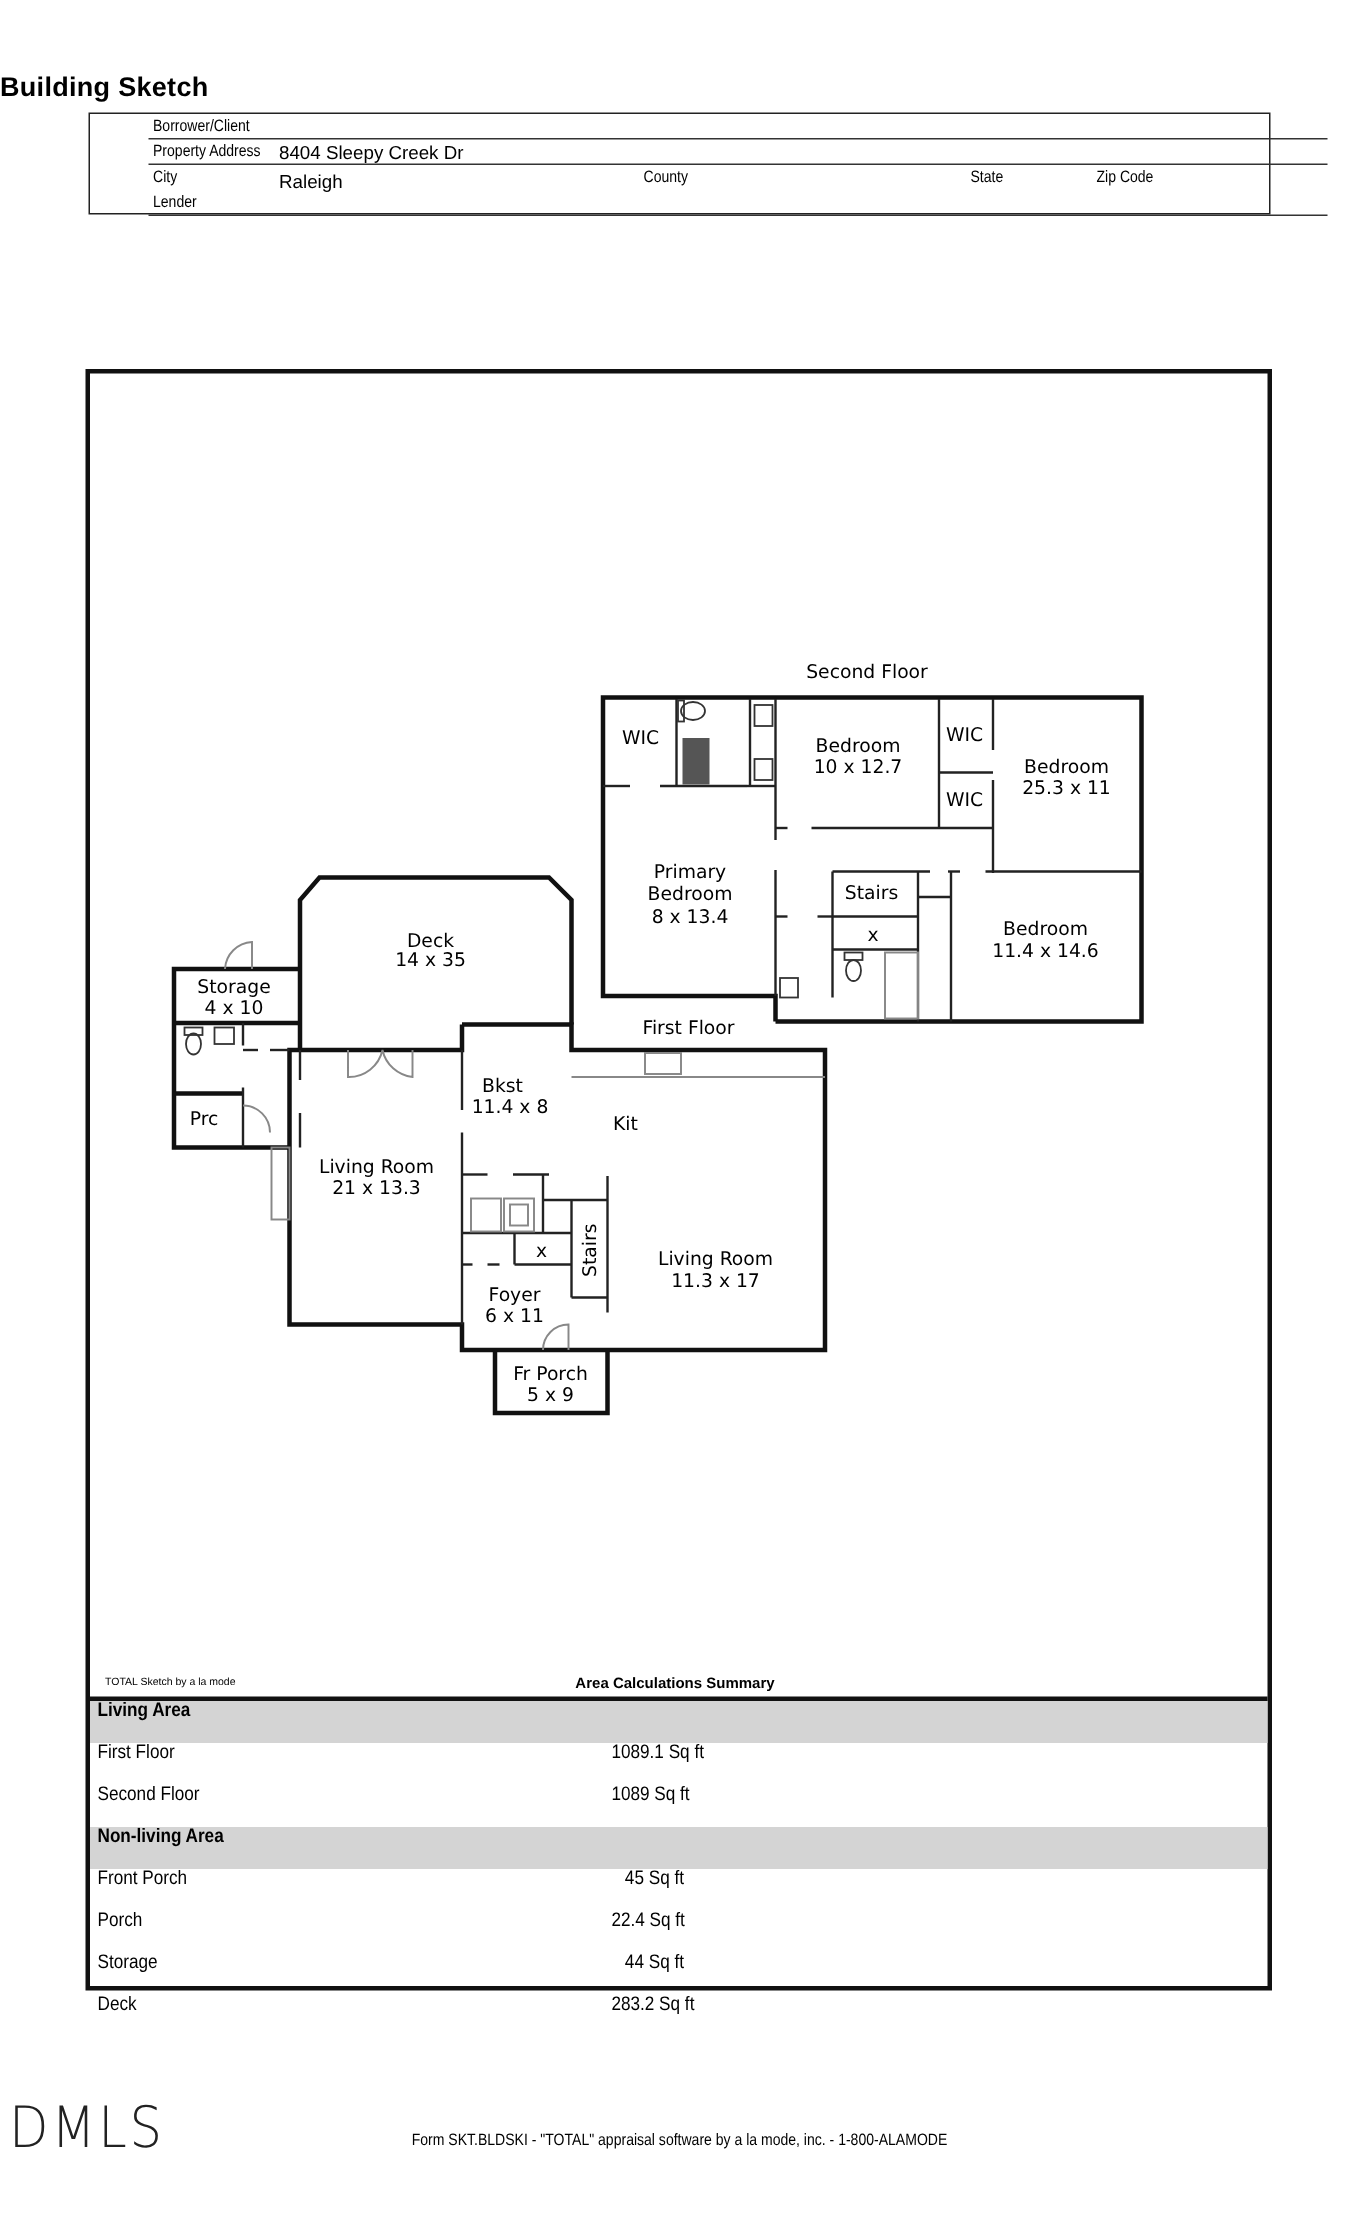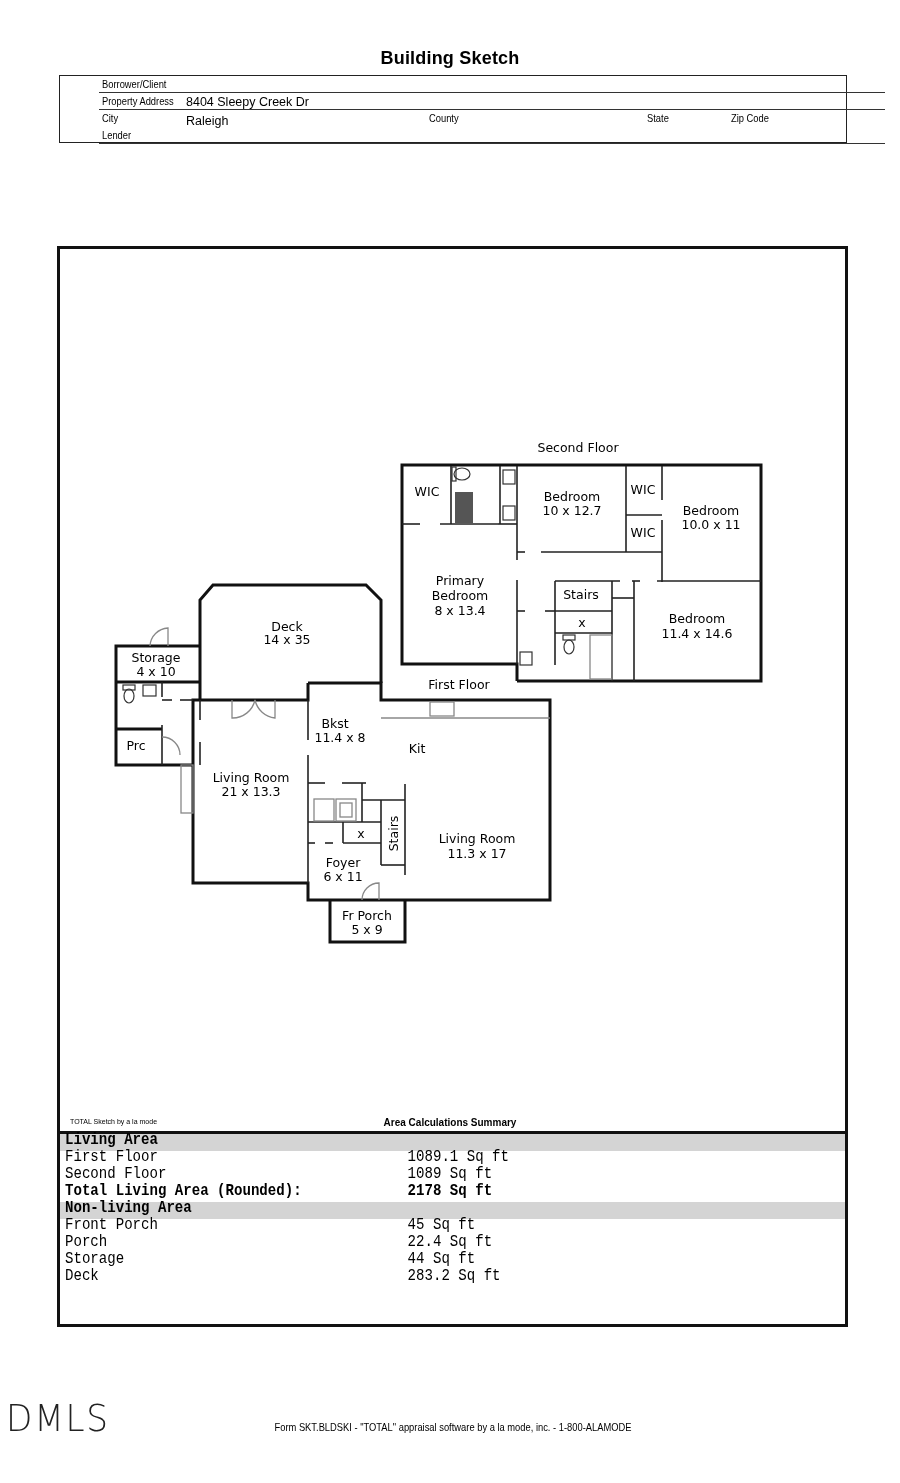--- a/index.html
+++ b/index.html
@@ -1,29 +1,29 @@
 <!DOCTYPE html>
 <html><head>
 <meta charset="utf-8">
 <style>
   html, body { margin:0; padding:0; background:#fff; }
   body { width:900px; height:1483px; position:relative; font-family:"Liberation Sans", sans-serif; color:#000; }
-  .title { position:absolute; left:0; width:900px; top:48px; text-align:center; font-weight:bold; font-size:18px; font-family:"Liberation Sans", sans-serif; letter-spacing:0.2px; }
+  .title { position:absolute; left:0; width:900px; top:48px; text-align:left; font-weight:bold; font-size:18px; font-family:"Liberation Sans", sans-serif; letter-spacing:0.2px; }
   .hdr { position:absolute; left:59px; top:75px; width:788px; height:68px; border:1.5px solid #222; box-sizing:border-box; }
   .hdr-row { position:absolute; left:0; width:100%; height:17px; border-bottom:1px solid #333; box-sizing:border-box; font-size:11px; font-family:"Liberation Sans Narrow","Liberation Sans", sans-serif;margin-left:39px; }
   .hdr-row:last-child { border-bottom:none; }
   .hdr-row span { position:absolute; top:2px; transform:scaleX(0.85); transform-origin:left top; white-space:nowrap; }
   .hdr-row .val { font-size:12.5px; transform:none; top:2px;text-align:center; }
   .frame { position:absolute; left:57px; top:246px; width:791px; height:1081px; border:3px solid #111; box-sizing:border-box; }
   svg.plan { position:absolute; left:0; top:0; }
   .lbl { position:absolute; font-family:"DejaVu Sans", sans-serif; font-size:12.5px; text-align:center; line-height:15px; white-space:nowrap; transform:translateX(-50%); }
   .small { position:absolute; font-size:7px; font-family:"Liberation Sans", sans-serif; }
   .sumtitle { position:absolute; top:1117px; left:0; width:900px; text-align:center; font-size:10px; font-weight:bold; }
   .sum { position:absolute; left:60px; top:1131px; width:785px; border-top:3px solid #111; }
-  .sum-row { position:relative; height:17px; font-size:16px; line-height:12.8px; font-family:Liberation Mono, monospace; }
+  .sum-row { position:relative; height:28px; font-size:13px; line-height:12.8px; font-family:Liberation Sans, sans-serif; }
   .sum-row.band { background:#d4d4d4; font-weight:bold; }
   .sum-row .k { position:absolute; left:5px; transform:scaleX(0.88); transform-origin:left; }
   .sum-row .v { position:absolute; left:341px; width:55px; text-align:right; transform:scaleX(0.88); transform-origin:right; white-space:nowrap; }
   .sum-row.bold { font-weight:bold; }
   .logo { position:absolute; left:6px; top:1396px; font-size:38px; font-weight:100; letter-spacing:2px; color:#222; font-family:"DejaVu Sans", sans-serif; transform:scaleX(0.9); transform-origin:left; -webkit-text-stroke:0; }
   .footer { position:absolute; top:1421px; left:0; width:906px; text-align:center; font-size:11px; transform:scaleX(0.85); }
 </style>
 </head>
 <body>
 
@@ -154,21 +154,21 @@
 
 <div class="lbl" style="left:578px; top:440px">Second Floor</div>
 <div class="lbl" style="left:459px; top:677px">First Floor</div>
 
 <div class="lbl" style="left:427px; top:484px">WIC</div>
 <div class="lbl" style="left:572px; top:489px">Bedroom</div>
 <div class="lbl" style="left:572px; top:503px">10 x 12.7</div>
 <div class="lbl" style="left:643px; top:482px">WIC</div>
 <div class="lbl" style="left:643px; top:525px">WIC</div>
 <div class="lbl" style="left:711px; top:503px">Bedroom</div>
-<div class="lbl" style="left:711px; top:517px">10.0 x 11</div>
+<div class="lbl" style="left:711px; top:517px">25.3 x 11</div>
 <div class="lbl" style="left:460px; top:573px">Primary</div>
 <div class="lbl" style="left:460px; top:588px">Bedroom</div>
 <div class="lbl" style="left:460px; top:603px">8 x 13.4</div>
 <div class="lbl" style="left:581px; top:587px">Stairs</div>
 <div class="lbl" style="left:582px; top:615px">x</div>
 <div class="lbl" style="left:697px; top:611px">Bedroom</div>
 <div class="lbl" style="left:697px; top:626px">11.4 x 14.6</div>
 
 <div class="lbl" style="left:287px; top:619px">Deck</div>
 <div class="lbl" style="left:287px; top:632px">14 x 35</div>
@@ -197,24 +197,20 @@
       <span class="k">Living Area</span>
     </div>
   <div class="sum-row">
       <span class="k">First Floor</span>
       <span class="v">1089.1 Sq ft</span>
     </div>
   <div class="sum-row">
       <span class="k">Second Floor</span>
       <span class="v">1089 Sq ft</span>
     </div>
-  <div class="sum-row bold">
-      <span class="k">Total Living Area (Rounded):</span>
-      <span class="v">2178 Sq ft</span>
-    </div>
   <div class="sum-row band">
       <span class="k">Non-living Area</span>
     </div>
   <div class="sum-row">
       <span class="k">Front Porch</span>
       <span class="v">45 Sq ft</span>
     </div>
   <div class="sum-row">
       <span class="k">Porch</span>
       <span class="v">22.4 Sq ft</span>

